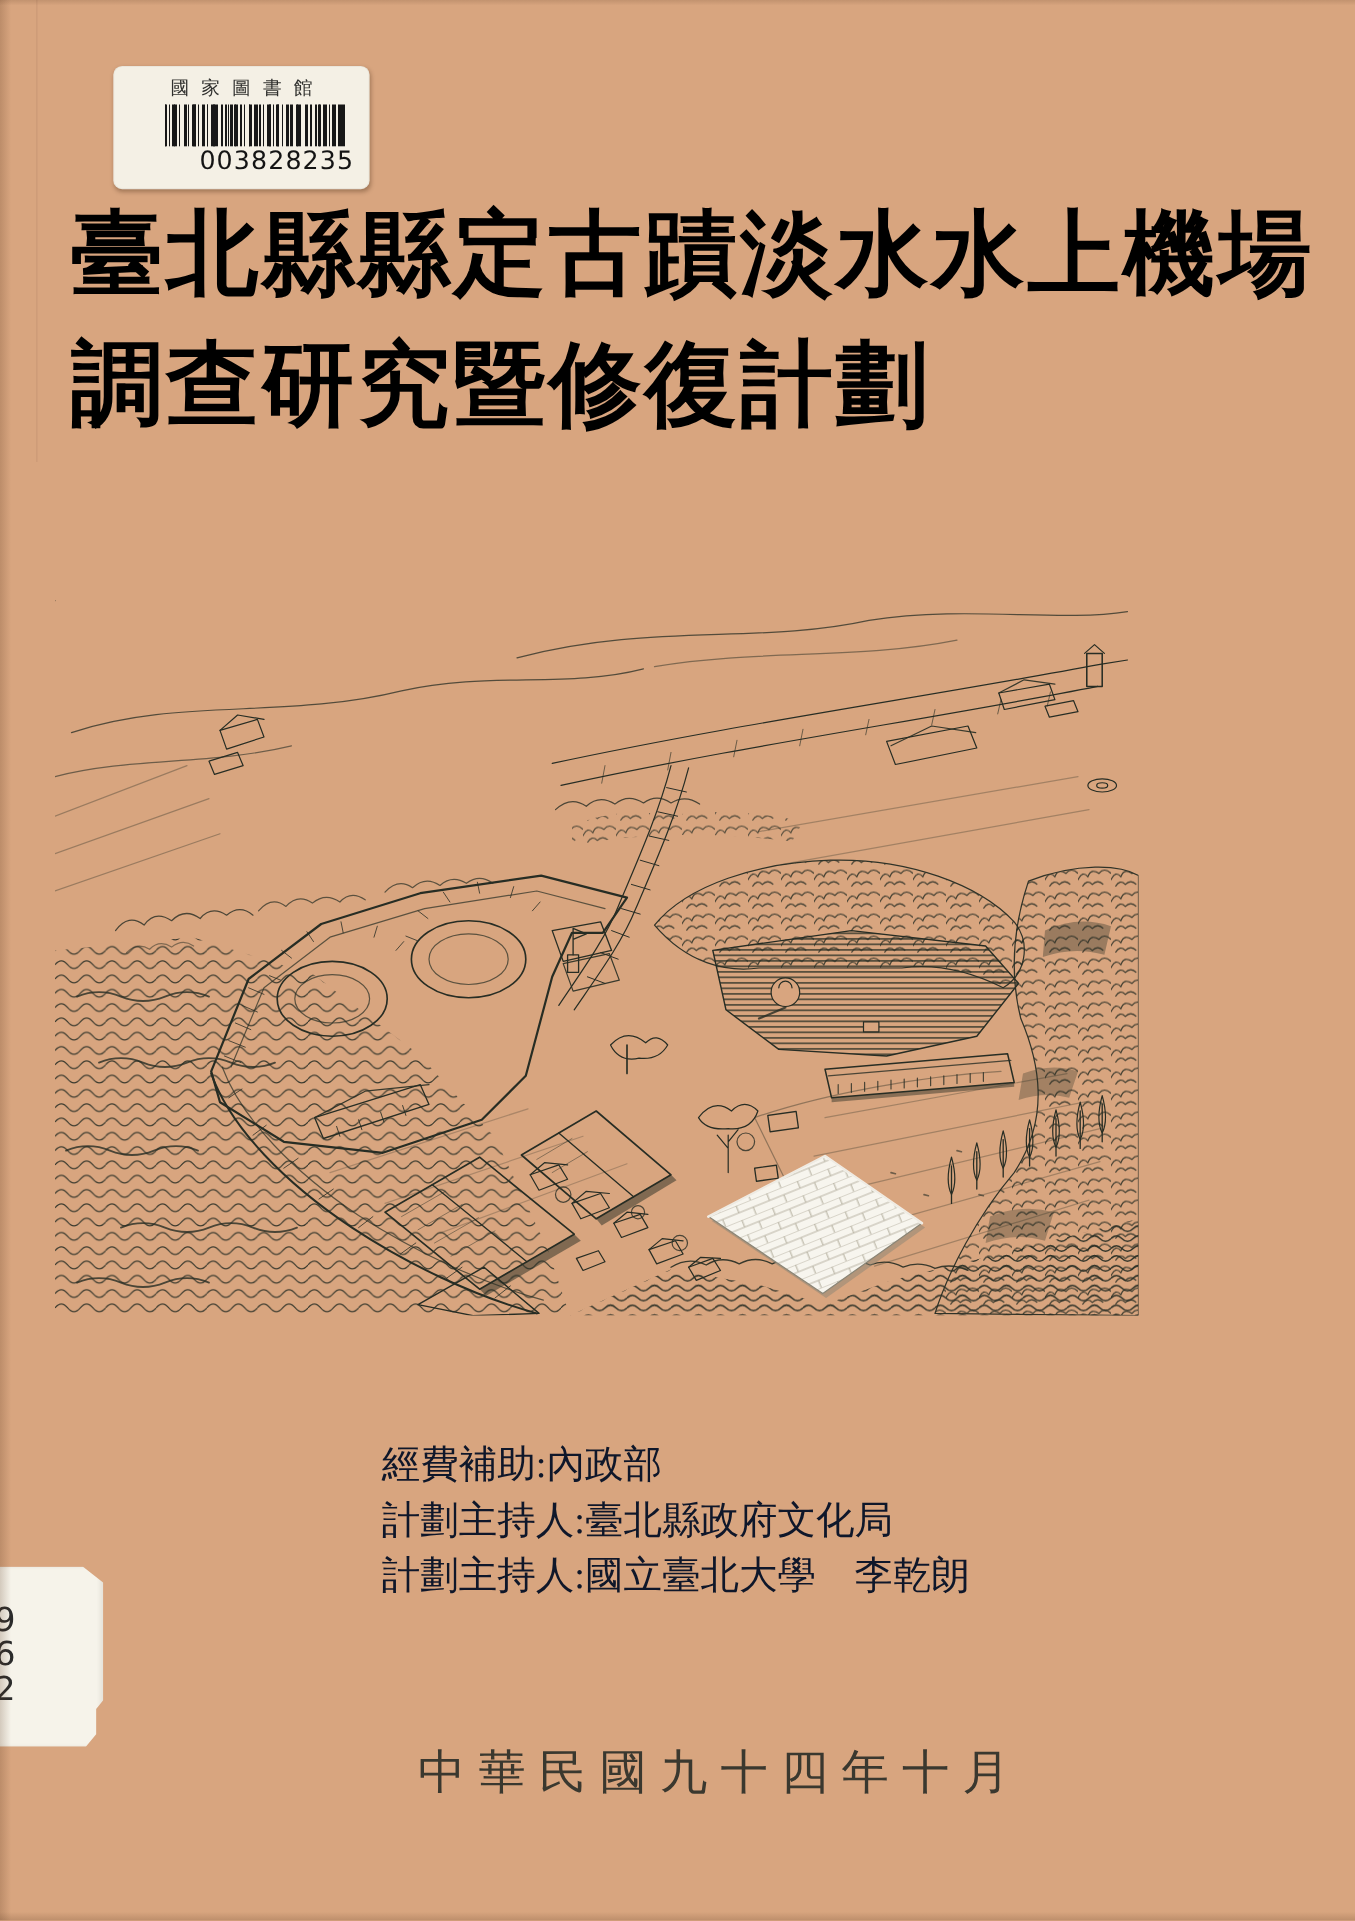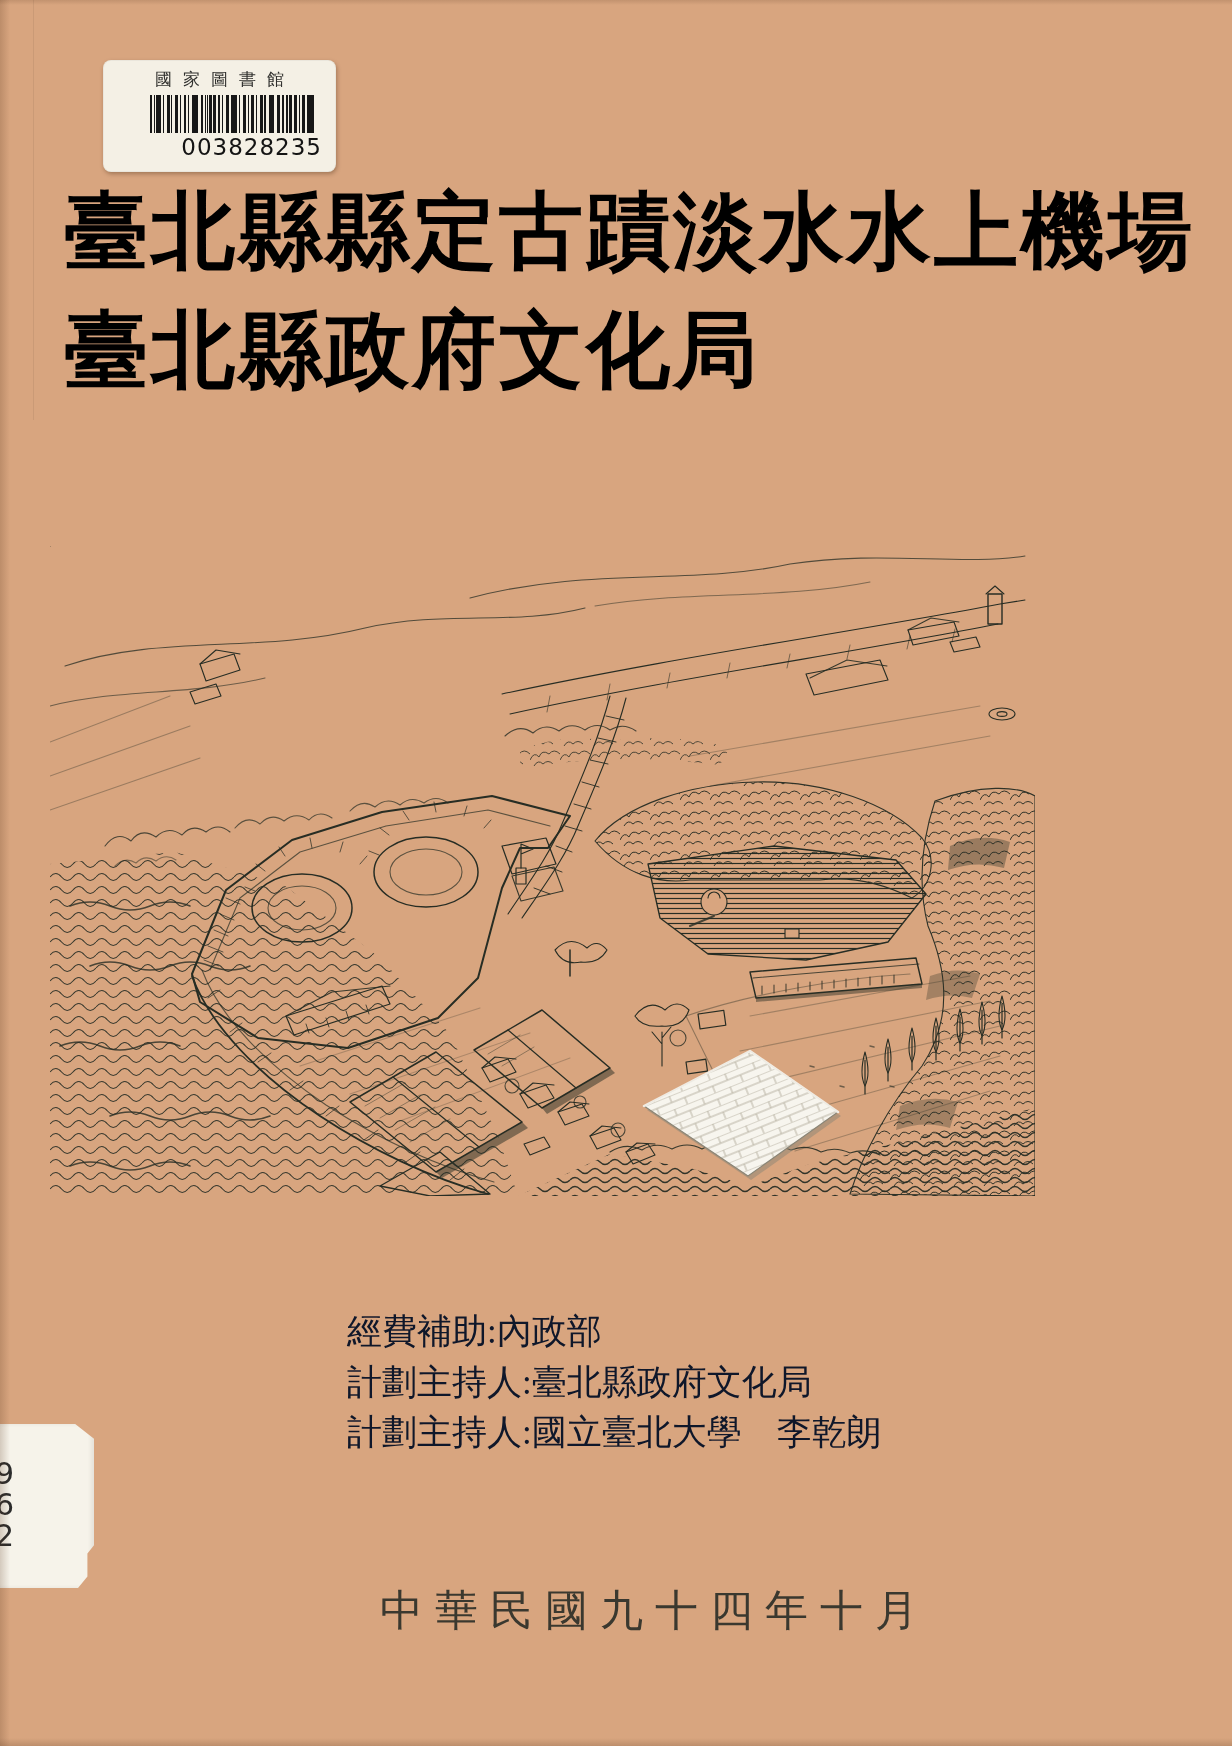--- a/index.html
+++ b/index.html
@@ -85,21 +85,21 @@
 <div class="cover">
 
   <div class="lib-label">
     <div class="lib-name">國家圖書館</div>
     <div class="barcode"></div>
     <div class="lib-number">003828235</div>
   </div>
 
   <div class="title">
     <div>臺北縣縣定古蹟淡水水上機場</div>
-    <div>臺北縣政府文化局</div>
+    <div>調查研究暨修復計劃</div>
   </div>
 
   <svg class="illustration" width="985" height="650" viewBox="0 0 985 650" xmlns="http://www.w3.org/2000/svg">
     <defs>
       <pattern id="pw" width="46" height="13" patternUnits="userSpaceOnUse">
         <path d="M0,6 q5.75,-7 11.5,0 t11.5,0 t11.5,0 t11.5,0" fill="none" stroke="#272d24" stroke-width="1.1"></path>
       </pattern>
       <pattern id="pwd" width="40" height="9" patternUnits="userSpaceOnUse">
         <path d="M0,4 q5,-5 10,0 t10,0 t10,0 t10,0" fill="none" stroke="#272d24" stroke-width="1.4"></path>
       </pattern>

